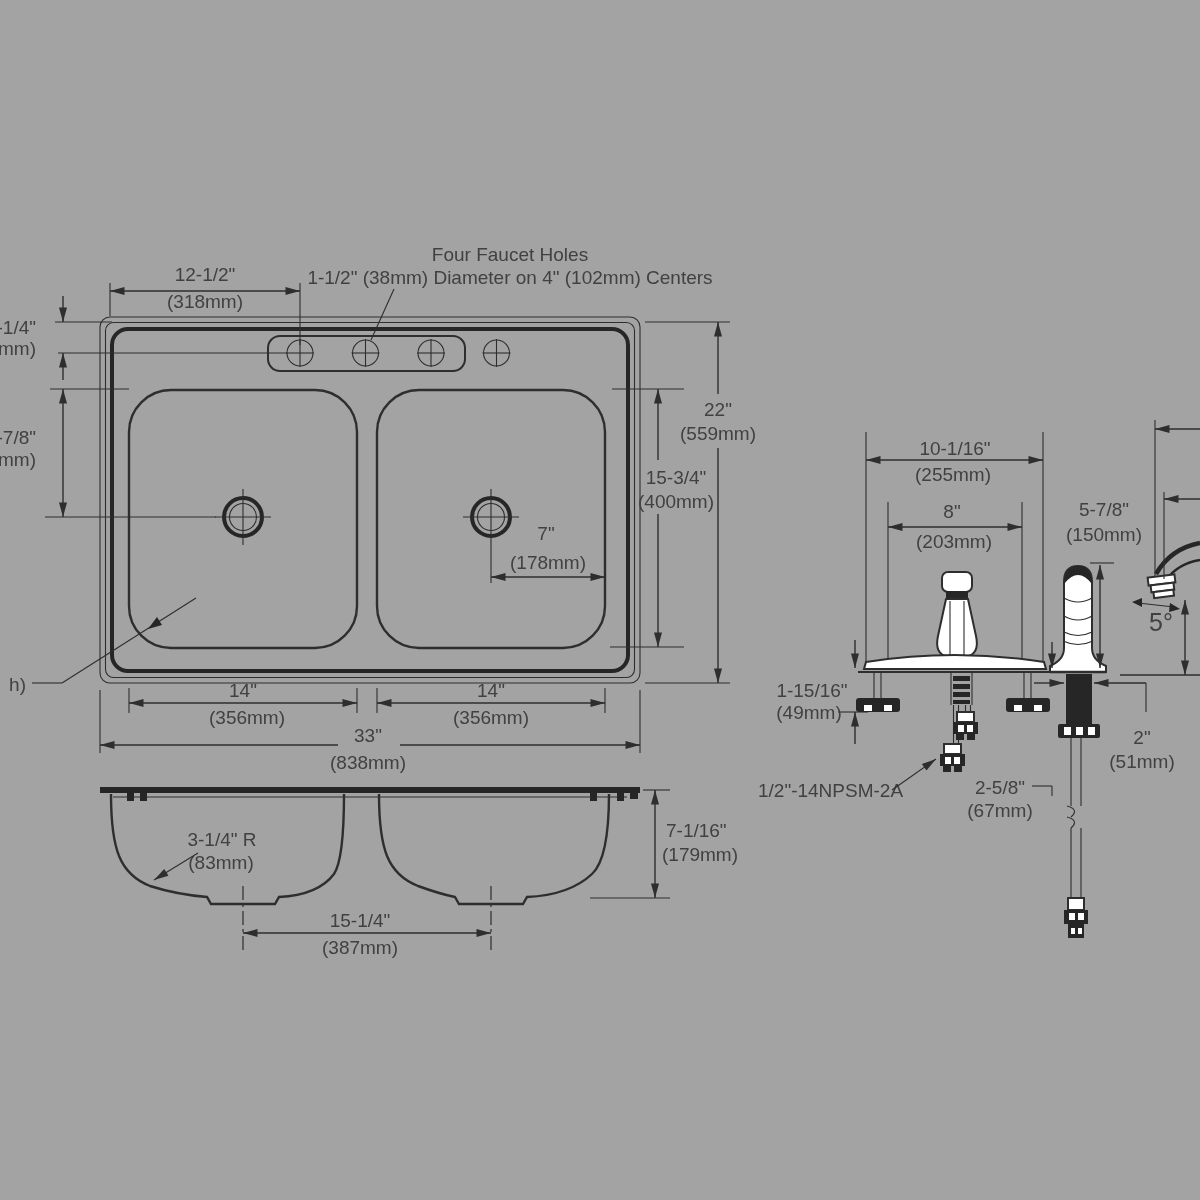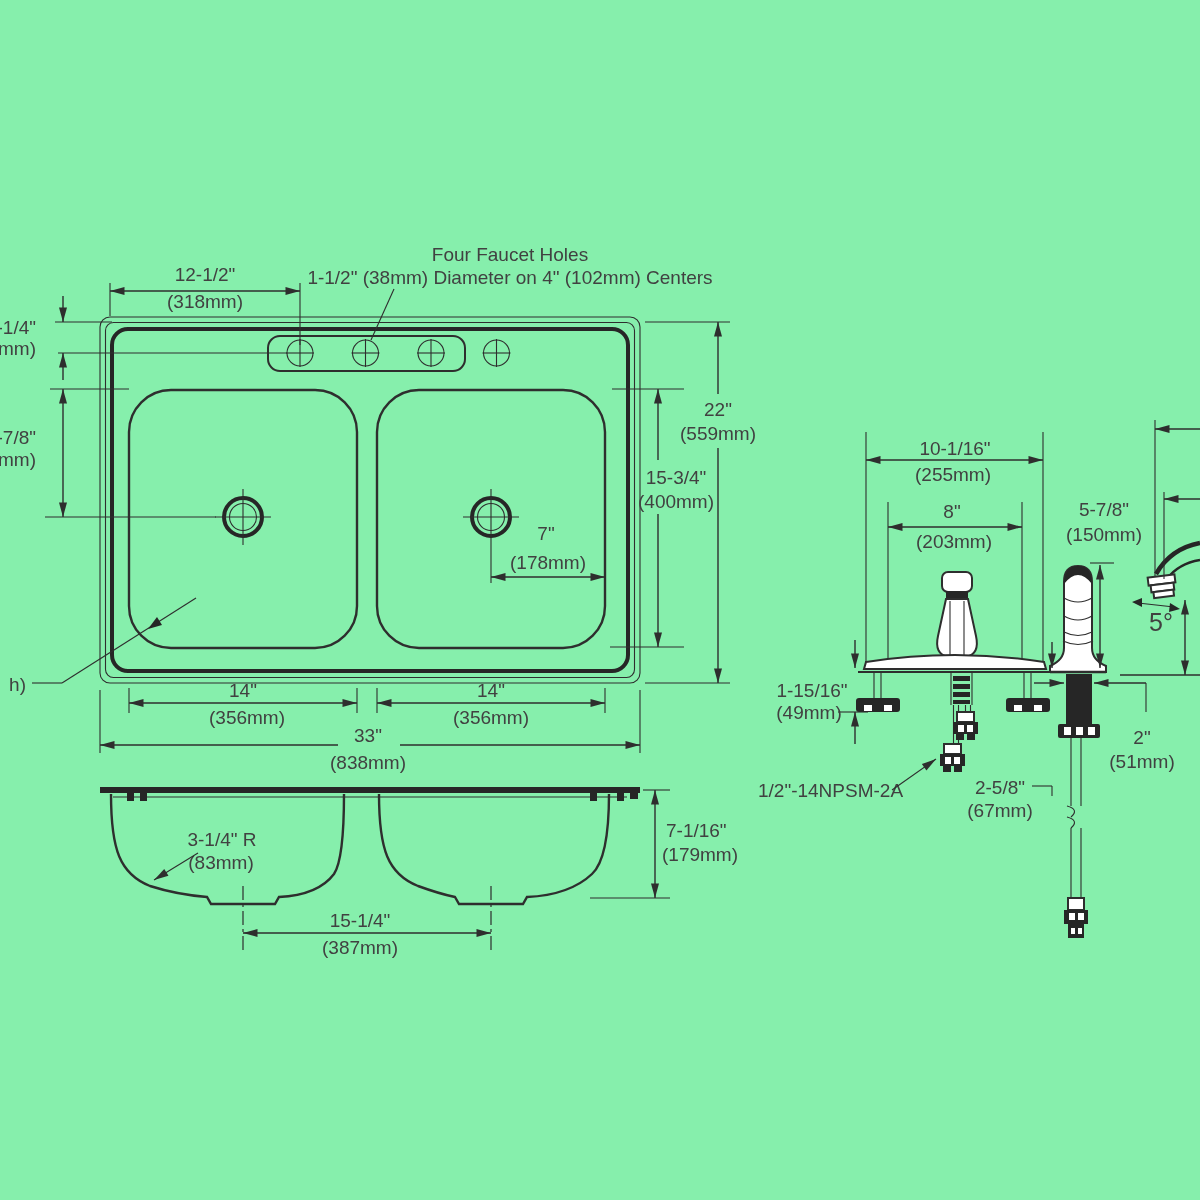--- a/index.html
+++ b/index.html
@@ -1,16 +1,16 @@
 <!DOCTYPE html>
 <html><head>
 <meta charset="utf-8">
 <style>
   html,body{margin:0;padding:0;background:#ffffff;}
-  .page{position:relative;width:1200px;height:1200px;background:#86efac;overflow:hidden;}
+  .page{position:relative;width:1200px;height:1200px;background:#a3a3a3;overflow:hidden;}
   svg{position:absolute;top:0;left:0;}
   .ln{stroke:#2e2e2e;stroke-width:1.1;fill:none;}
   .d {stroke:#2e2e2e;stroke-width:1.4;fill:none;}
   .m {stroke:#2e2e2e;stroke-width:2.4;fill:none;}
   .m2{stroke:#2e2e2e;stroke-width:2;fill:none;}
   .t {stroke:#262626;stroke-width:4;fill:none;}
   .cl{stroke:#2e2e2e;stroke-width:1.2;fill:none;stroke-dasharray:14 4 3 4;}
   .wf{fill:#ffffff;}
   .bf{fill:#262626;stroke:none;}
   text{font-family:"Liberation Sans","DejaVu Sans",sans-serif;fill:#414141;font-size:19px;}

